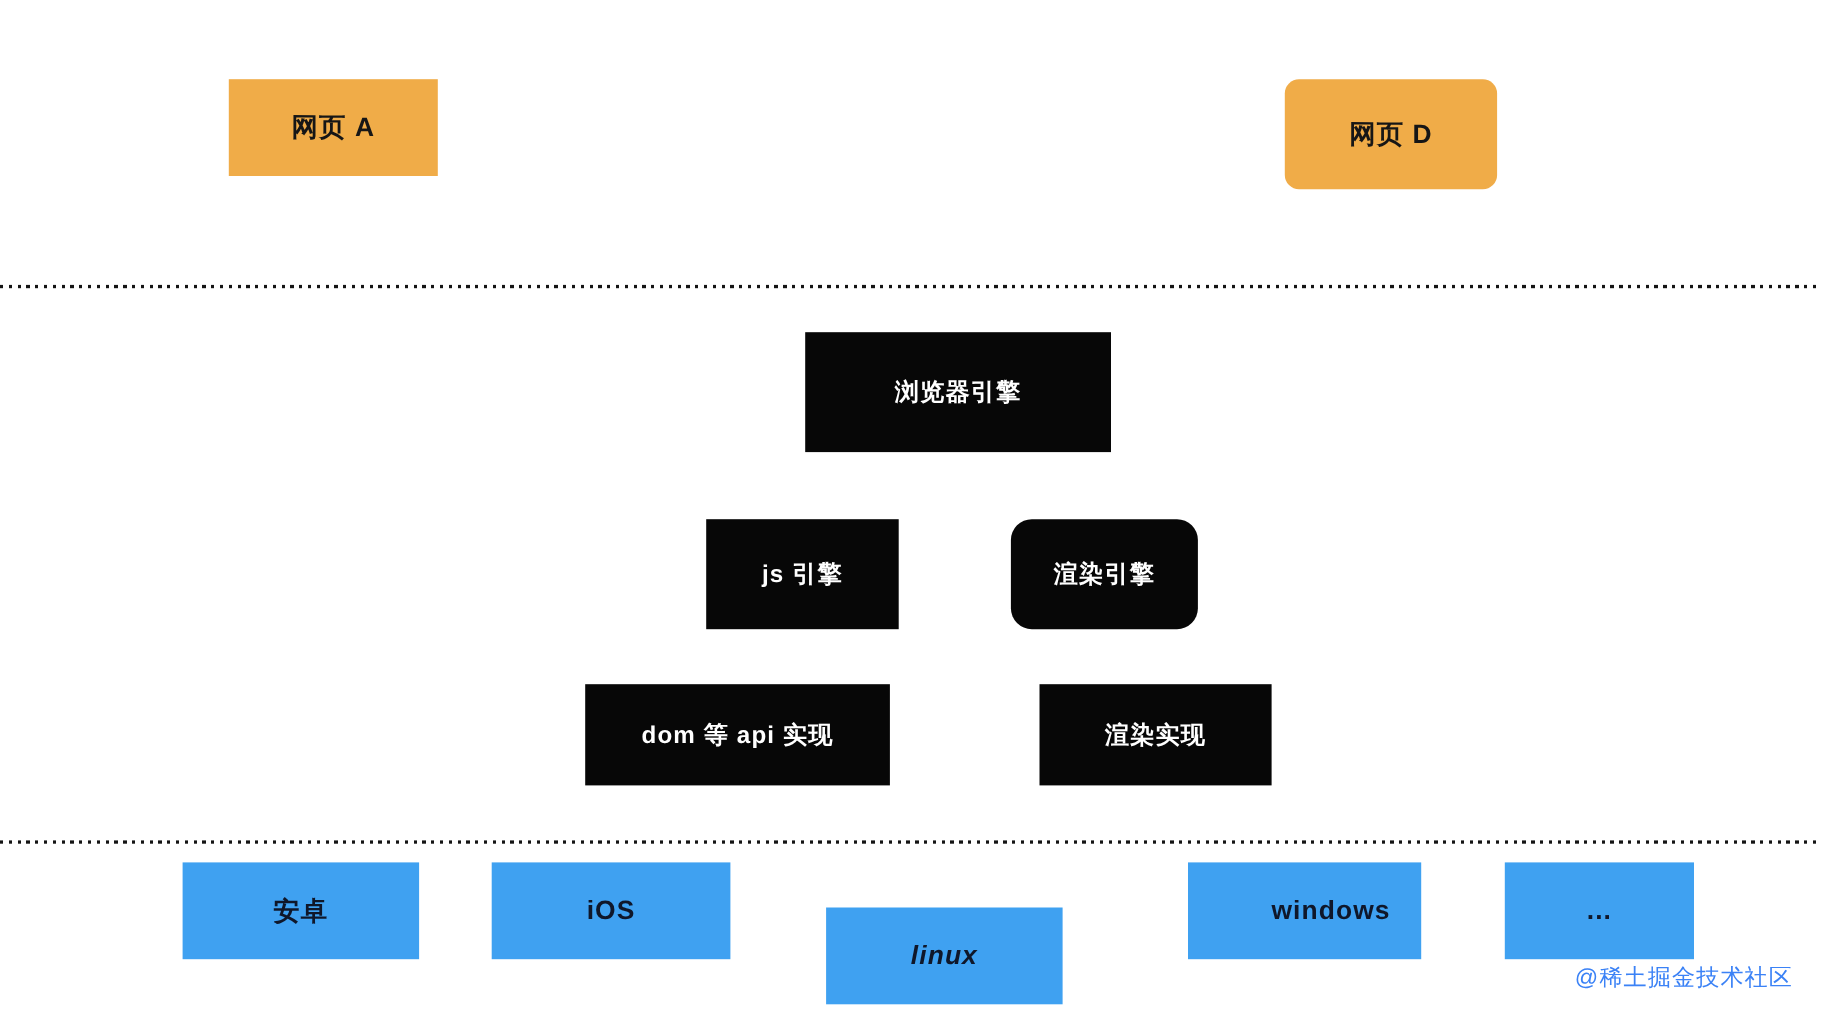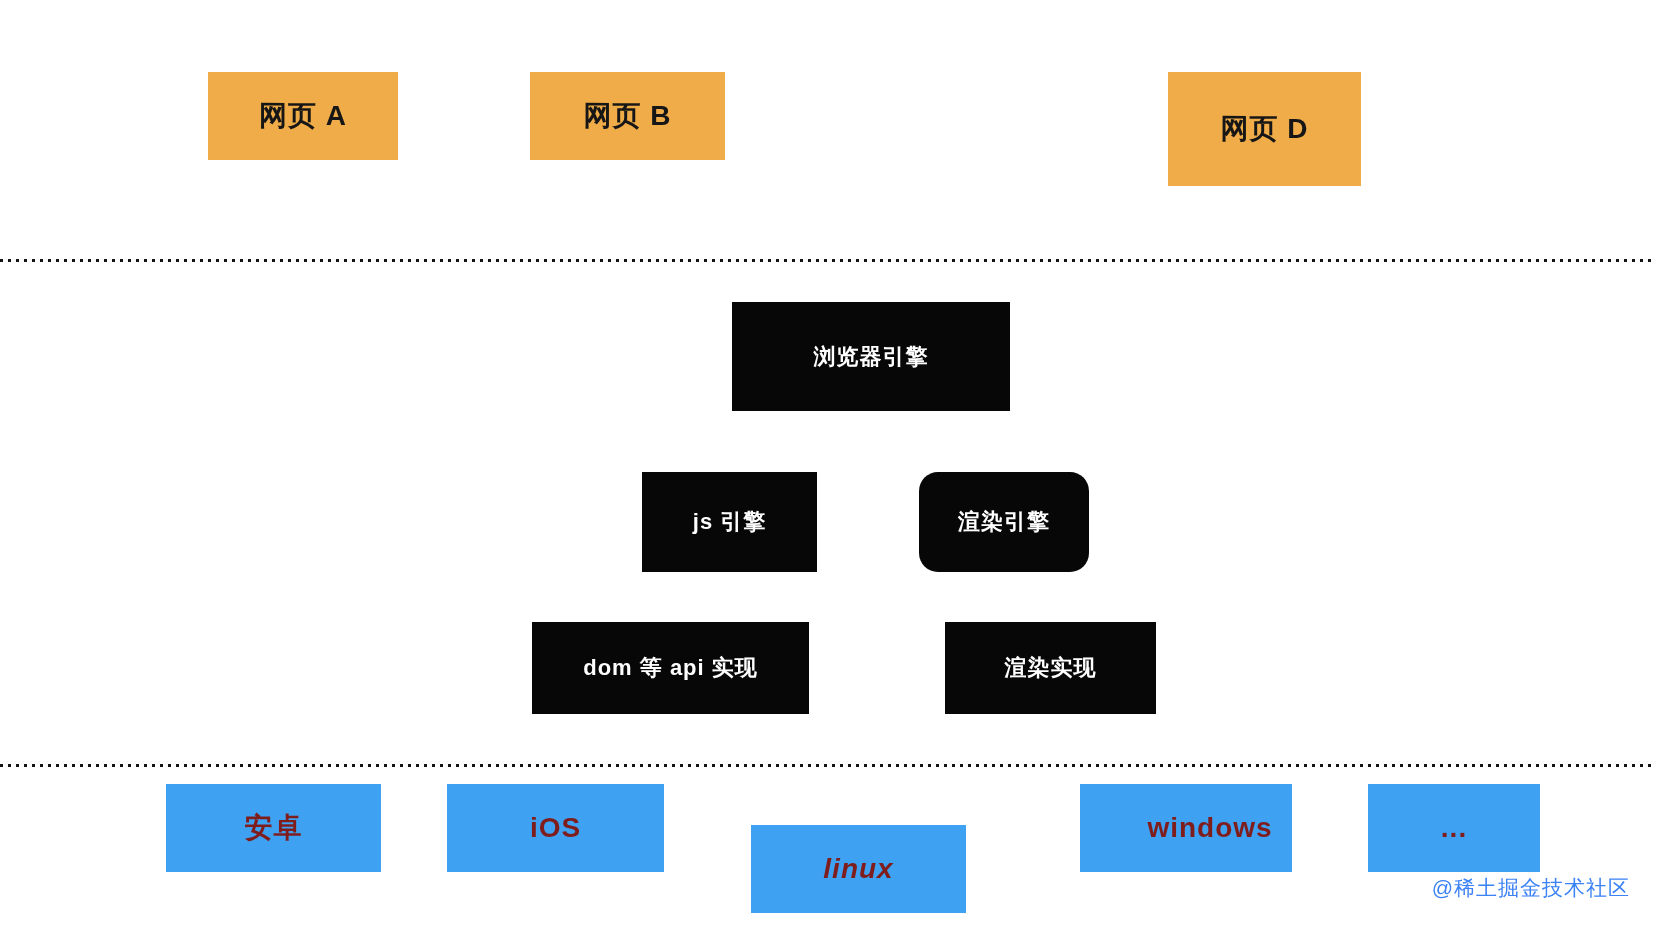--- a/index.html
+++ b/index.html
@@ -7,43 +7,43 @@
     position:relative;
     width:1656px;height:926px;
     background:#ffffff;
     font-family:"Liberation Sans","DejaVu Sans",sans-serif;
     overflow:hidden;
   }
   .box{
     position:absolute;
     display:flex;align-items:center;justify-content:center;
     font-weight:bold;
-    font-size:28px;
+    font-size:24px;
     letter-spacing:1px;
     box-sizing:border-box;
   }
   .web{background:#F0AC48;color:#161616;}
   .eng{background:#070707;color:#ffffff;font-size:22px;}
-  .plat{background:#3FA1F1;color:#7f1d1d;}
+  .plat{background:#3FA1F1;color:#0f172a;}
   .dotline{
     position:absolute;left:0;right:0;height:3px;
     background:repeating-linear-gradient(90deg,#141414 0 3px,transparent 3px 8px);
   }
   .watermark{
     position:absolute;
     right:26px;top:874px;
     font-size:21px;
     color:#3b82f6;
     letter-spacing:1px;
   }
   
   .web-a{left:208px;top:72px;width:190px;height:88px;}
   .web-b{left:530px;top:72px;width:195px;height:88px;}
   .web-c{left:838px;top:72px;width:193px;height:88px;}
-  .web-d{left:1168px;top:72px;width:193px;height:114px;}
+  .web-d{left:1168px;top:72px;width:193px;height:100px;border-radius:13px;}
   .divider-top{top:259px;}
   
   .browser-engine{left:732px;top:302px;width:278px;height:109px;}
   .js-engine{left:642px;top:472px;width:175px;height:100px;}
   .render-engine{left:919px;top:472px;width:170px;height:100px;border-radius:19px;}
   .dom-api{left:532px;top:622px;width:277px;height:92px;}
   .render-impl{left:945px;top:622px;width:211px;height:92px;}
   .divider-bottom{top:764px;}
   
   .plat-android{left:166px;top:784px;width:215px;height:88px;}
@@ -51,21 +51,20 @@
   .plat-linux{left:751px;top:825px;width:215px;height:88px;font-style:italic;}
   .plat-windows{left:1080px;top:784px;width:212px;height:88px;padding-left:48px;}
   .plat-more{left:1368px;top:784px;width:172px;height:88px;}
 </style>
 </head>
 <body>
 
 <div class="stage">
 
   <div class="box web web-a">网页 A</div>
-  <div class="box web web-b">网页 B</div>
   <div class="box web web-d">网页 D</div>
 
   <div class="dotline divider-top"></div>
 
   <div class="box eng browser-engine">浏览器引擎</div>
   <div class="box eng js-engine">js 引擎</div>
   <div class="box eng render-engine">渲染引擎</div>
   <div class="box eng dom-api">dom 等 api 实现</div>
   <div class="box eng render-impl">渲染实现</div>
 

